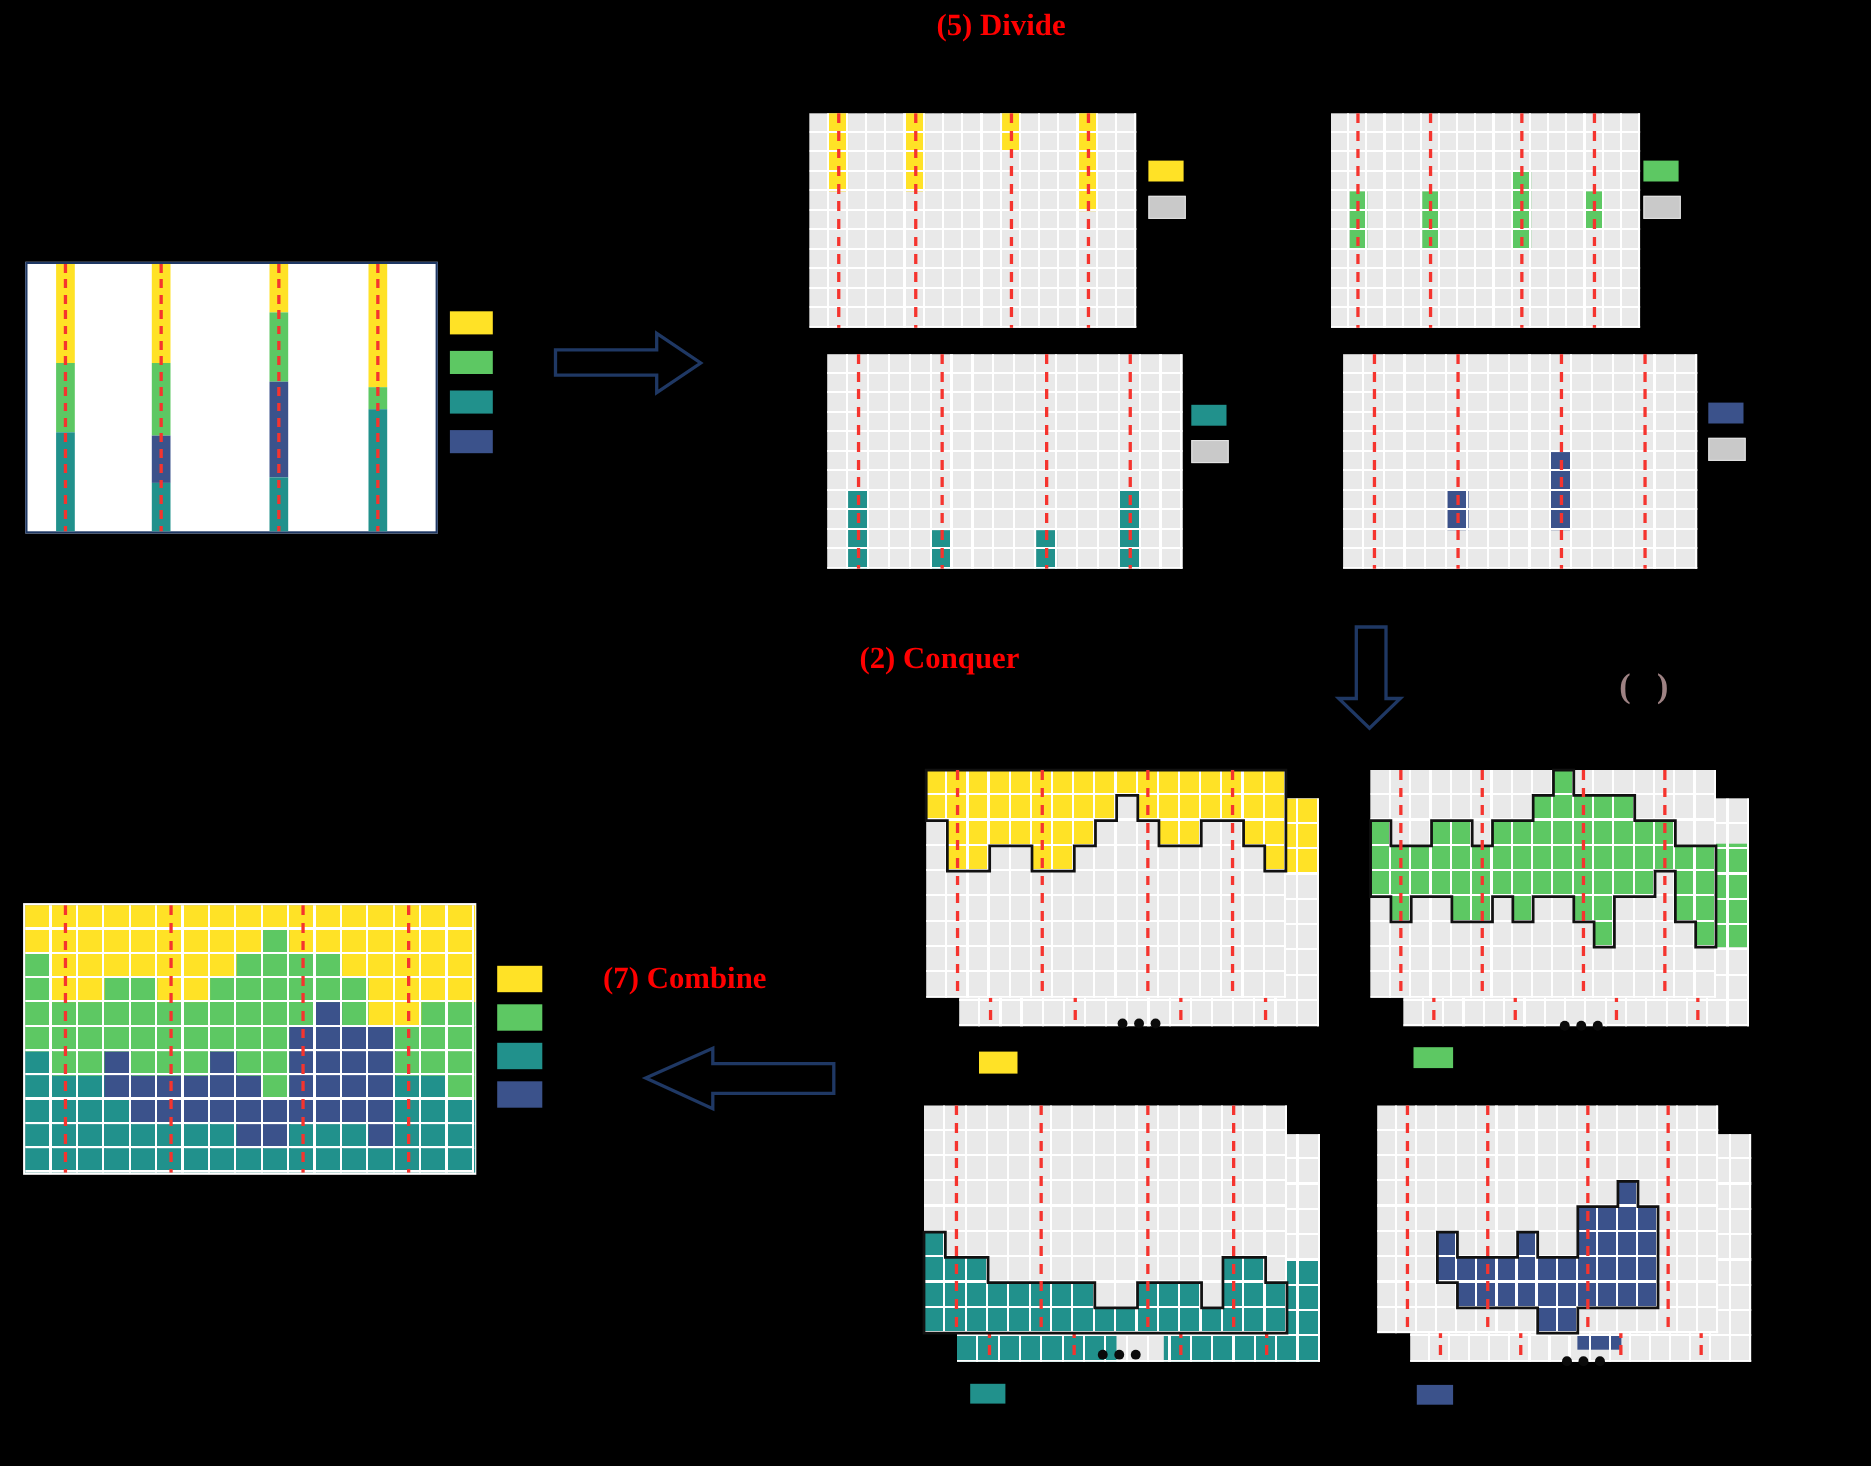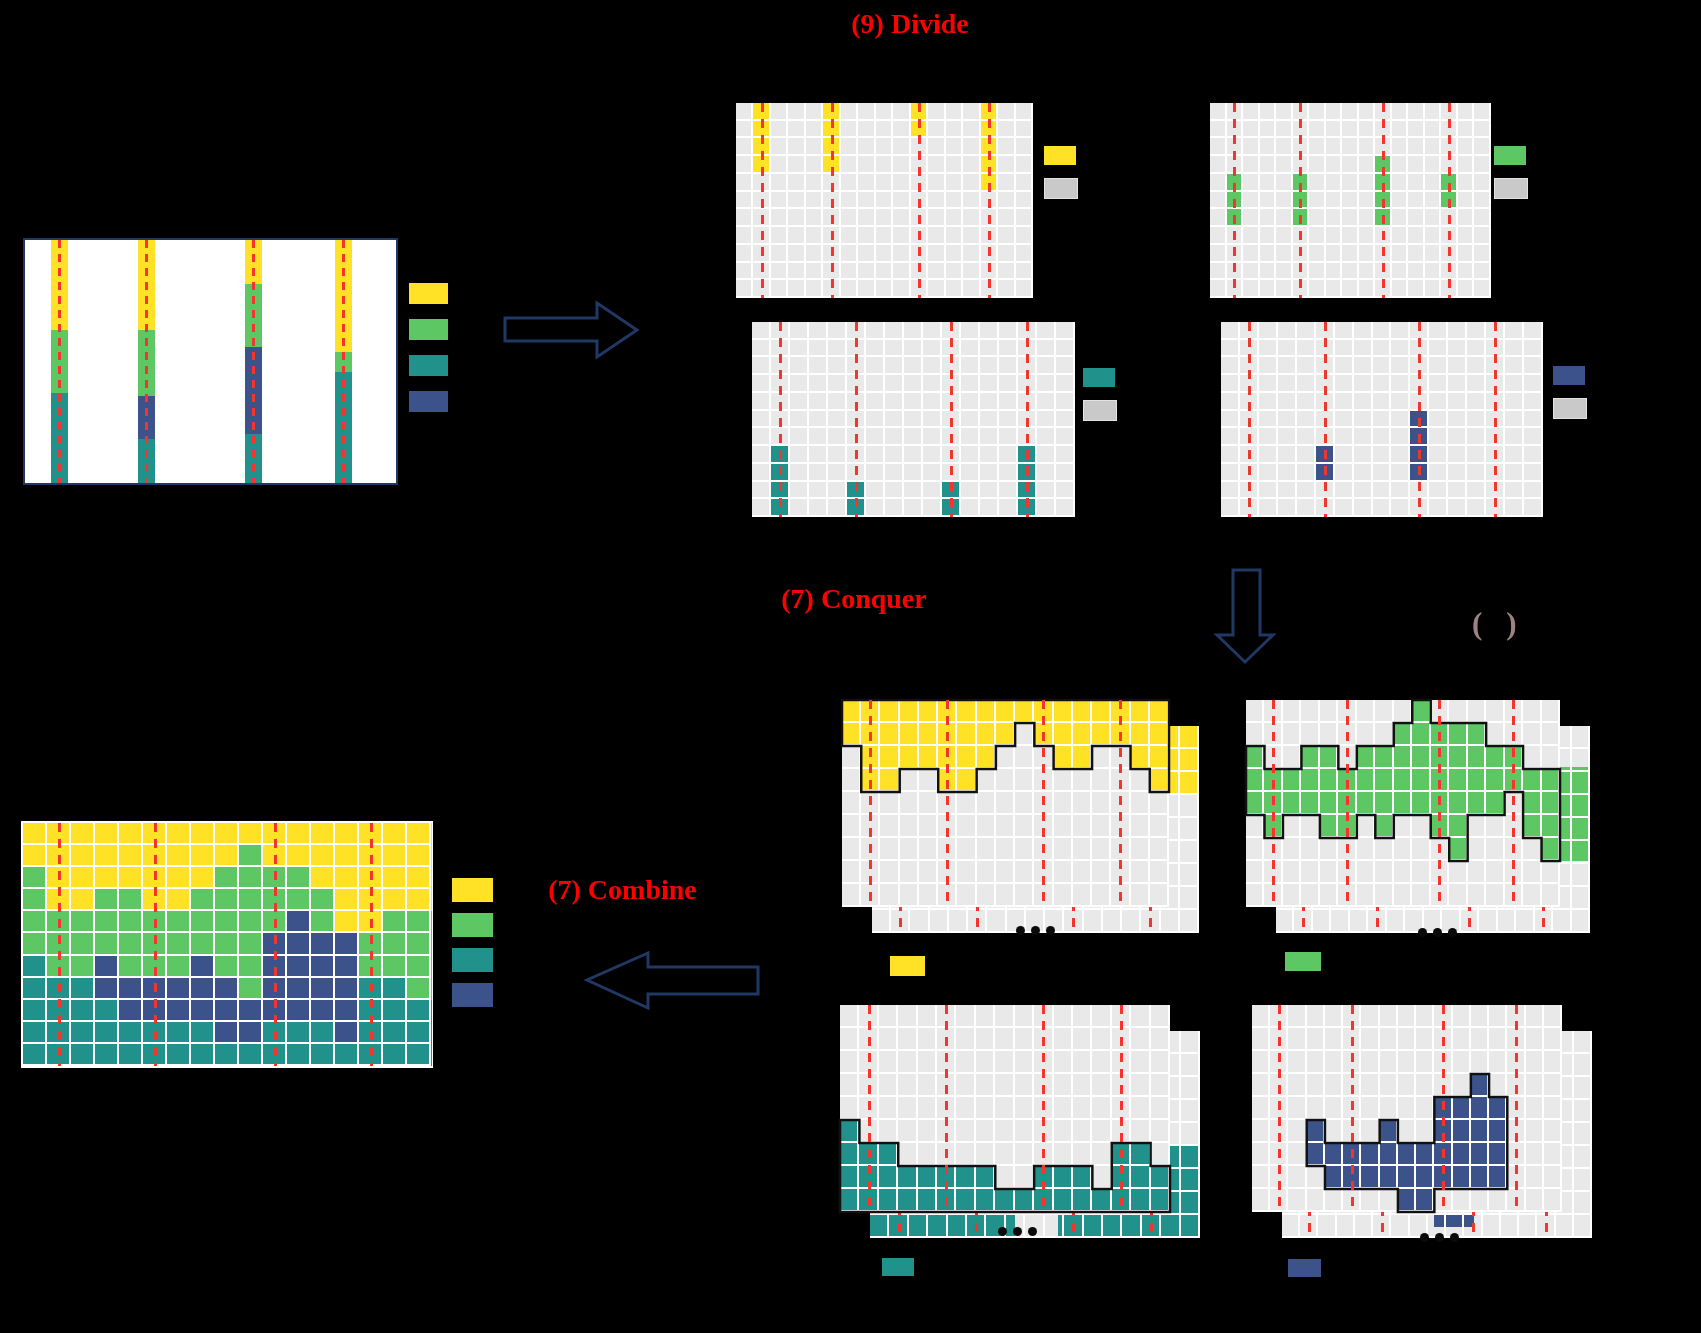--- a/index.html
+++ b/index.html
@@ -14,22 +14,22 @@
   .dots{position:absolute;display:flex;gap:6px;}
   .dots span{width:9px;height:9px;border-radius:50%;background:#0a0a0a;display:block;}
   .parens{position:absolute;font-size:31px;font-weight:bold;display:flex;gap:24px;}
   svg{display:block;}
   .arrow-svg{position:absolute;left:0;top:0;pointer-events:none;}
 </style>
 </head>
 <body>
 
 <div id="stage">
-  <div class="stage-label" id="t-divide" style="left: 790px; top: 8px; width: 240px; color: rgb(255, 0, 0);">(9) Divide</div>
-  <div class="stage-label" id="t-conquer" style="left: 744px; top: 583px; width: 220px; color: rgb(255, 0, 0);">(7) Conquer</div>
+  <div class="stage-label" id="t-divide" style="left: 790px; top: 8px; width: 240px; color: rgb(255, 0, 0);">(5) Divide</div>
+  <div class="stage-label" id="t-conquer" style="left: 744px; top: 583px; width: 220px; color: rgb(255, 0, 0);">(2) Conquer</div>
   <div class="stage-label" id="t-combine" style="left: 540px; top: 874px; width: 165px; color: rgb(255, 0, 0);">(7) Combine</div>
   <div class="parens" id="t-parens" style="left: 1472px; top: 606px; color: rgb(158, 130, 131);">
     <span>(</span>
     <span>)</span>
   </div>
   <div id="gen">
       <div class="panel" style="left: 23px; top: 238px; width: 375px; height: 247px; background: rgb(255, 255, 255); border: 2px solid rgb(31, 56, 100); box-sizing: border-box;">
         <div class="cell" style="left: 26.375px; top: 0px; width: 17px; height: 89.91px; background: rgb(255, 226, 38);"></div>
         <div class="cell" style="left: 26.375px; top: 89.91px; width: 17px; height: 63.18px; background: rgb(93, 200, 99);"></div>
         <div class="cell" style="left: 26.375px; top: 153.09px; width: 17px; height: 89.91px; background: rgb(33, 145, 140);"></div>

